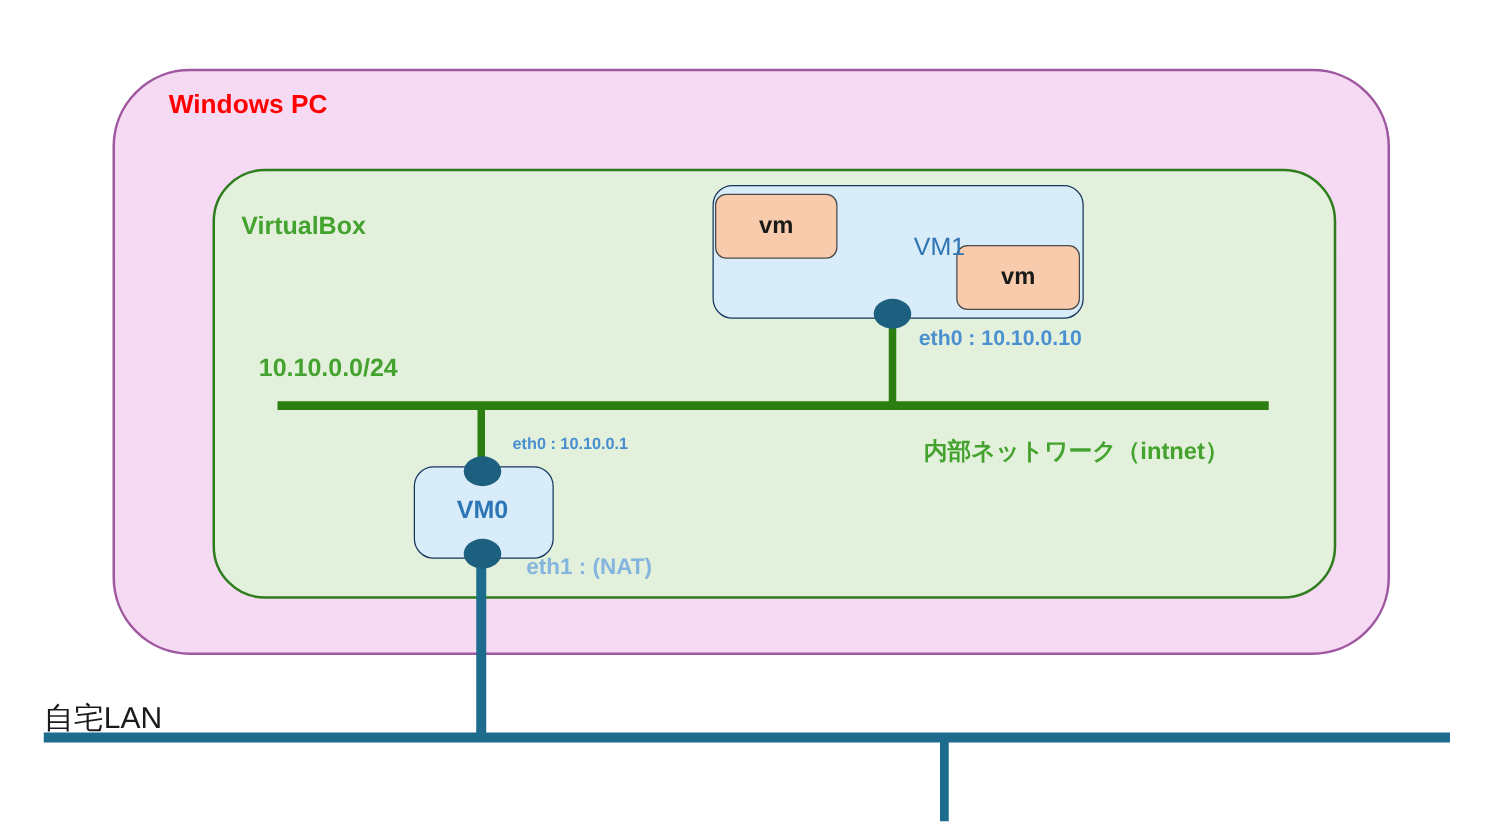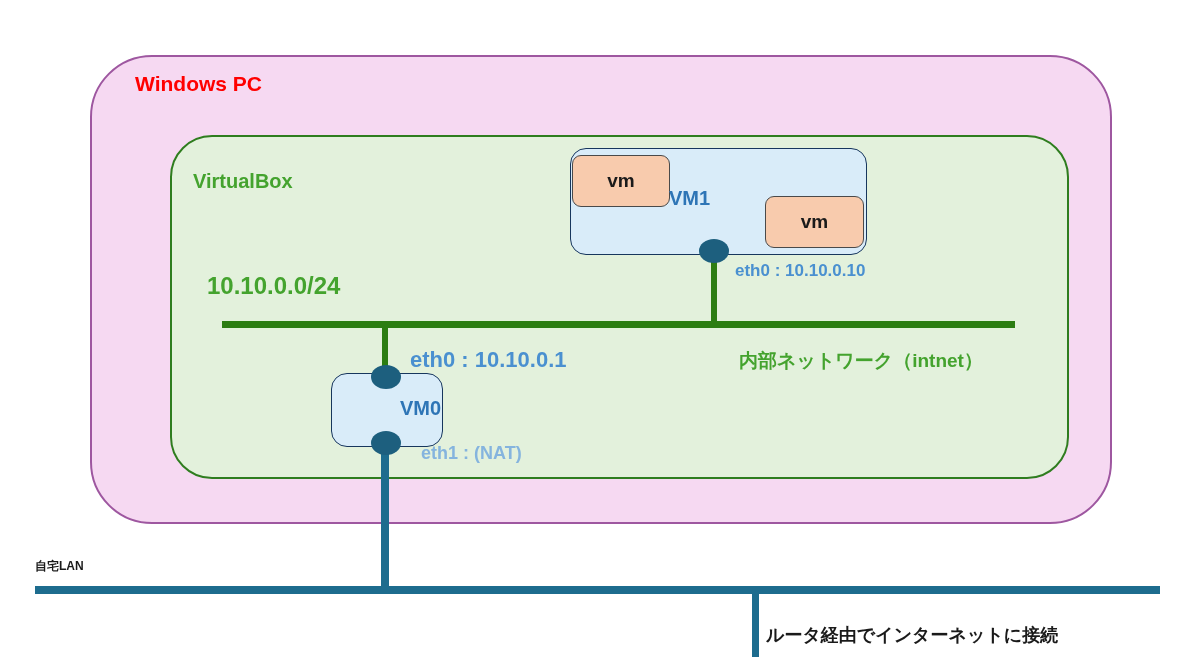--- a/index.html
+++ b/index.html
@@ -47,28 +47,28 @@
     width:30px;height:24px;border-radius:50%;
     background:var(--node);
   }
   .node-vm1{left:699px;top:239px;}
   .node-vm0-top{left:371px;top:365px;}
   .node-vm0-bottom{left:371px;top:431px;}
   
   .lbl{white-space:nowrap;}
   .lbl-windows{left:135px;top:72px;font-size:21px;font-weight:bold;color:var(--red-text);}
   .lbl-vbox{left:193px;top:170px;font-size:20px;font-weight:bold;color:var(--green-text);text-align:right;}
-  .lbl-vm1{left:669px;top:187px;font-size:20px;font-weight:bold;color:var(--blue-text);}
-  .lbl-vm0{left:331px;top:397px;width:110px;text-align:right;font-size:20px;font-weight:bold;color:var(--blue-text);}
-  .lbl-subnet{left:207px;top:272px;font-size:24px;color:var(--green-text);}
+  .lbl-vm1{left:731px;top:187px;font-size:20px;font-weight:normal;color:var(--blue-text);}
+  .lbl-vm0{left:331px;top:397px;width:110px;text-align:center;font-size:20px;font-weight:bold;color:var(--blue-text);}
+  .lbl-subnet{left:207px;top:284px;font-size:20px;color:var(--green-text);}
   .lbl-intnet{left:724px;top:348px;font-size:19px;color:var(--green-text);margin-left:15px;}
   .lbl-vm1-eth0{left:735px;top:261px;font-size:17px;color:var(--blue-eth);}
-  .lbl-vm0-eth0{left:410px;top:347px;font-size:22px;color:var(--blue-eth);}
+  .lbl-vm0-eth0{left:410px;top:347px;font-size:13px;color:var(--blue-eth);}
   .lbl-vm0-eth1{left:421px;top:443px;font-size:18px;color:var(--lightblue-text);}
-  .lbl-lan{left:35px;top:558px;font-size:12px;font-weight:bold;color:var(--black-text);}
+  .lbl-lan{left:35px;top:558px;font-size:24px;font-weight:normal;color:var(--black-text);}
   .lbl-router{left:766px;top:623px;font-size:18px;color:var(--black-text);}
 </style>
 </head>
 <body>
 
 <div id="canvas">
 
   <div class="abs pc-box"></div>
   <div class="abs lbl lbl-windows">Windows PC</div>
 
@@ -97,15 +97,14 @@
   <div class="abs vm-host vm0-box"></div>
   <div class="abs lbl lbl-vm0">VM0</div>
   <div class="abs node node-vm0-top"></div>
   <div class="abs node node-vm0-bottom"></div>
   <div class="abs lbl lbl-vm0-eth0">eth0 : 10.10.0.1</div>
   <div class="abs lbl lbl-vm0-eth1">eth1 : (NAT)</div>
 
   <div class="abs lbl lbl-lan">自宅LAN</div>
   <div class="abs tline lan-bus"></div>
   <div class="abs tline router-drop"></div>
-  <div class="abs lbl lbl-router">ルータ経由でインターネットに接続</div>
 
 </div>
 
 </body></html>

